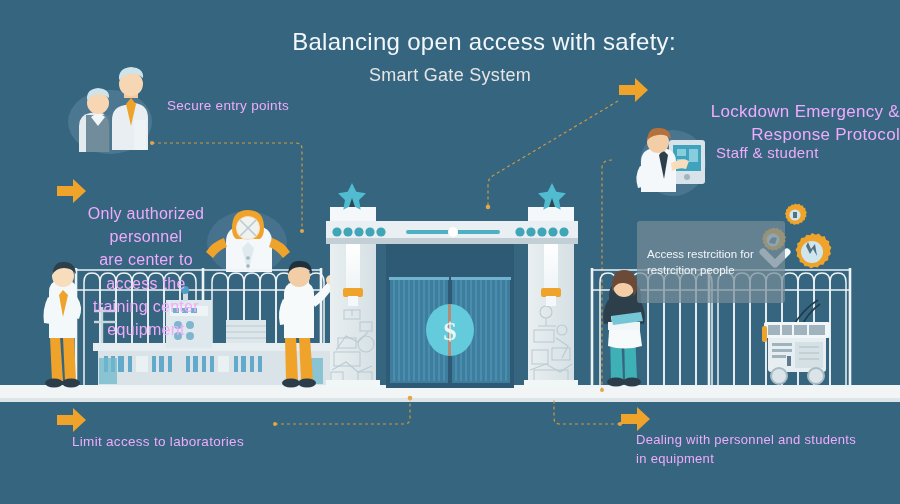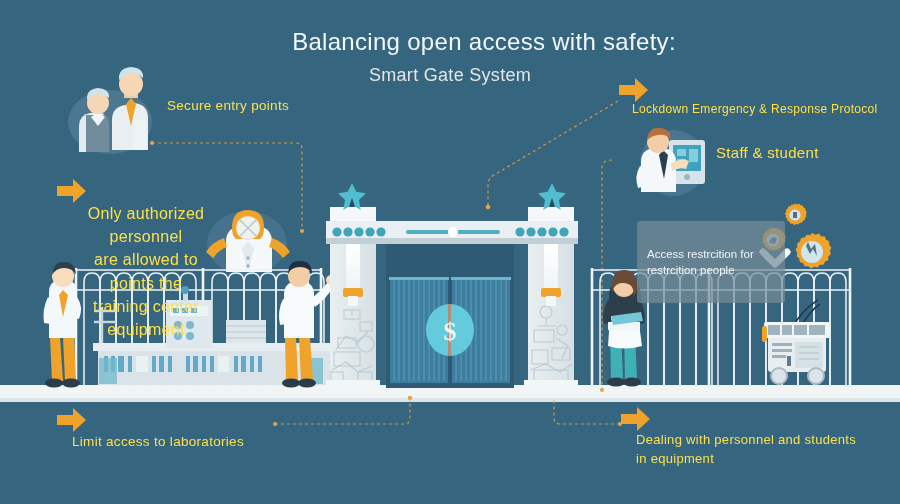--- a/index.html
+++ b/index.html
@@ -1,24 +1,24 @@
 <!DOCTYPE html>
 <html><head>
 <meta charset="utf-8">
 <style>
   html,body{margin:0;padding:0;background:#2f5f7a;}
   body{font-family:"Liberation Sans","DejaVu Sans",sans-serif;}
   #stage{position:relative;width:900px;height:504px;overflow:hidden;background:#36657f;}
   #bgsvg{position:absolute;left:0;top:0;width:900px;height:504px;}
-  .lbl{position:absolute;color:#fde047;letter-spacing:.3px;line-height:1.35;}
+  .lbl{position:absolute;color:#f0abfc;letter-spacing:.3px;line-height:1.35;}
   #title{left:0;top:26px;width:900px;text-align:center;font-size:24px;color:#f2f7fa;margin-left:34px;}
   #subtitle{left:0;top:63px;width:900px;text-align:center;font-size:18px;color:#e5e5e5;}
   #secure-entry{left:167px;top:97px;font-size:13.5px;}
   #only-auth{left:72px;top:202px;font-size:16px;text-align:center;width:148px;line-height:1.45;}
-  #lockdown{left:632px;top:101px;font-size:12px;}
+  #lockdown{left:632px;top:101px;font-size:17px;text-align:right;}
   #staff-student{left:716px;top:143px;font-size:15px;}
   #limit-access{left:72px;top:433px;font-size:13.5px;}
   #dealing{left:636px;top:431px;font-size:13px;line-height:1.45;}
   #restrict-box{position:absolute;left:637px;top:221px;width:128px;padding:25px 10px;
       background:rgba(118,140,152,.72);border-radius:3px;color:#f0f5f8;font-size:11.5px;line-height:1.4;}
 </style>
 </head>
 <body>
 
 <div id="stage">
@@ -410,21 +410,21 @@
     </g>
   </svg>
 
   <div class="lbl" id="title">Balancing open access with safety:</div>
   <div class="lbl" id="subtitle">Smart Gate System</div>
 
   <div class="lbl" id="secure-entry">Secure entry points</div>
 
   <div class="lbl" id="only-auth">
     <div>Only authorized personnel</div>
-    <div>are allowed  to points the</div>
+    <div>are center  to access the</div>
     <div>training center equipment</div>
   </div>
 
   <div class="lbl" id="lockdown">Lockdown Emergency &amp; Response Protocol</div>
 
   <div class="lbl" id="staff-student">Staff &amp; student</div>
 
   <div id="restrict-box">
     <div>Access restrcition for</div>
     <div>restrcition people</div>

